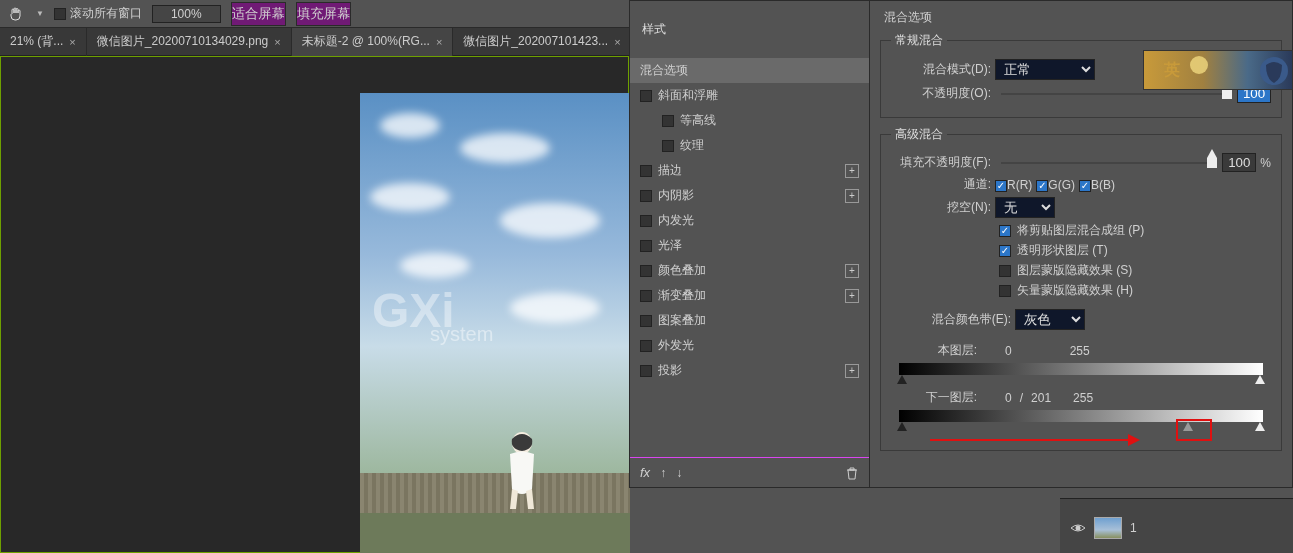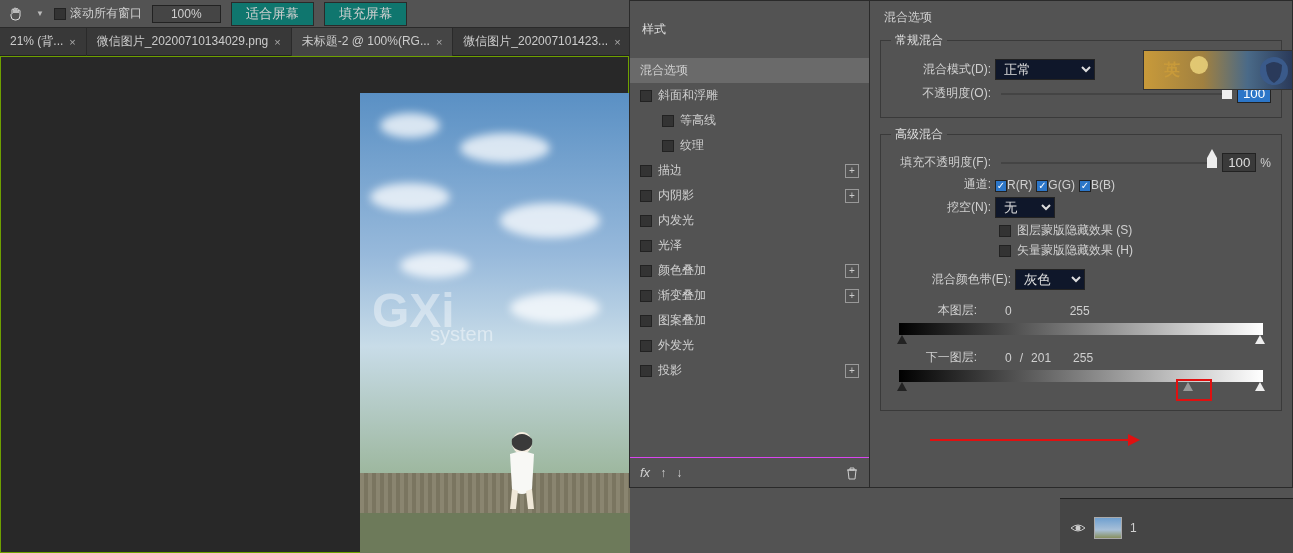--- a/index.html
+++ b/index.html
@@ -4,21 +4,21 @@
 <style>
 * { margin: 0; padding: 0; box-sizing: border-box; font-family: "Microsoft YaHei", sans-serif; }
 body { background: #535353; width: 1293px; height: 553px; overflow: hidden; position: relative; color: #d0d0d0; font-size: 12px; }
 
 
 .toolbar { height: 28px; background: #535353; border-bottom: 1px solid #2a2a2a; display: flex; align-items: center; padding: 0 8px; gap: 10px; }
 .toolbar .icon { width: 16px; height: 16px; display: flex; align-items: center; justify-content: center; }
 .toolbar .dropdown-arrow { color: #bbb; font-size: 8px; margin-left: 2px; }
 .toolbar label { display: flex; align-items: center; gap: 4px; }
 .zoom-box { background: #454545; border: 1px solid #222; padding: 1px 18px; }
-.toolbar-btn { background: #0f766e; border: 1px solid #2a2a2a; padding: 2px 14px; color: #d0d0d0; cursor: pointer; }
+.toolbar-btn { background: #701a75; border: 1px solid #2a2a2a; padding: 2px 0; color: #d0d0d0; cursor: pointer; }
 input[type=checkbox] { width: 12px; height: 12px; appearance: none; background: #333; border: 1px solid #222; }
 input[type=checkbox]:checked { background: #2c76c8; }
 input[type=checkbox]:checked::after { content: "✓"; color: #fff; font-size: 10px; display: block; text-align: center; line-height: 10px; }
 
 
 .tabbar { height: 28px; background: #383838; display: flex; align-items: center; border-bottom: 1px solid #222; }
 .tab { padding: 0 10px; height: 28px; display: flex; align-items: center; gap: 6px; border-right: 1px solid #2a2a2a; color: #ccc; cursor: pointer; }
 .tab.active { background: #454545; }
 .tab .close { color: #aaa; font-size: 11px; }
 
@@ -249,20 +249,28 @@
       <label><input type="checkbox" checked="" style=""><span>R(R)</span></label>
       <label><input type="checkbox" checked="" style=""><span>G(G)</span></label>
       <label><input type="checkbox" checked="" style=""><span>B(B)</span></label>
     </div>
     <div class="row">
       <span class="label">挖空(N):</span>
       <select style="width:60px"><option>无</option></select>
     </div>
     <div class="chk-group">
       <div class="chk-row">
+          <input type="checkbox" checked="" style="">
+          <span>将剪贴图层混合成组 (P)</span>
+        </div>
+      <div class="chk-row">
+          <input type="checkbox" checked="" style="">
+          <span>透明形状图层 (T)</span>
+        </div>
+      <div class="chk-row">
           <input type="checkbox" style="">
           <span>图层蒙版隐藏效果 (S)</span>
         </div>
       <div class="chk-row">
           <input type="checkbox" style="">
           <span>矢量蒙版隐藏效果 (H)</span>
         </div>
     </div>
 
     <div class="row" style="margin-top:10px">

